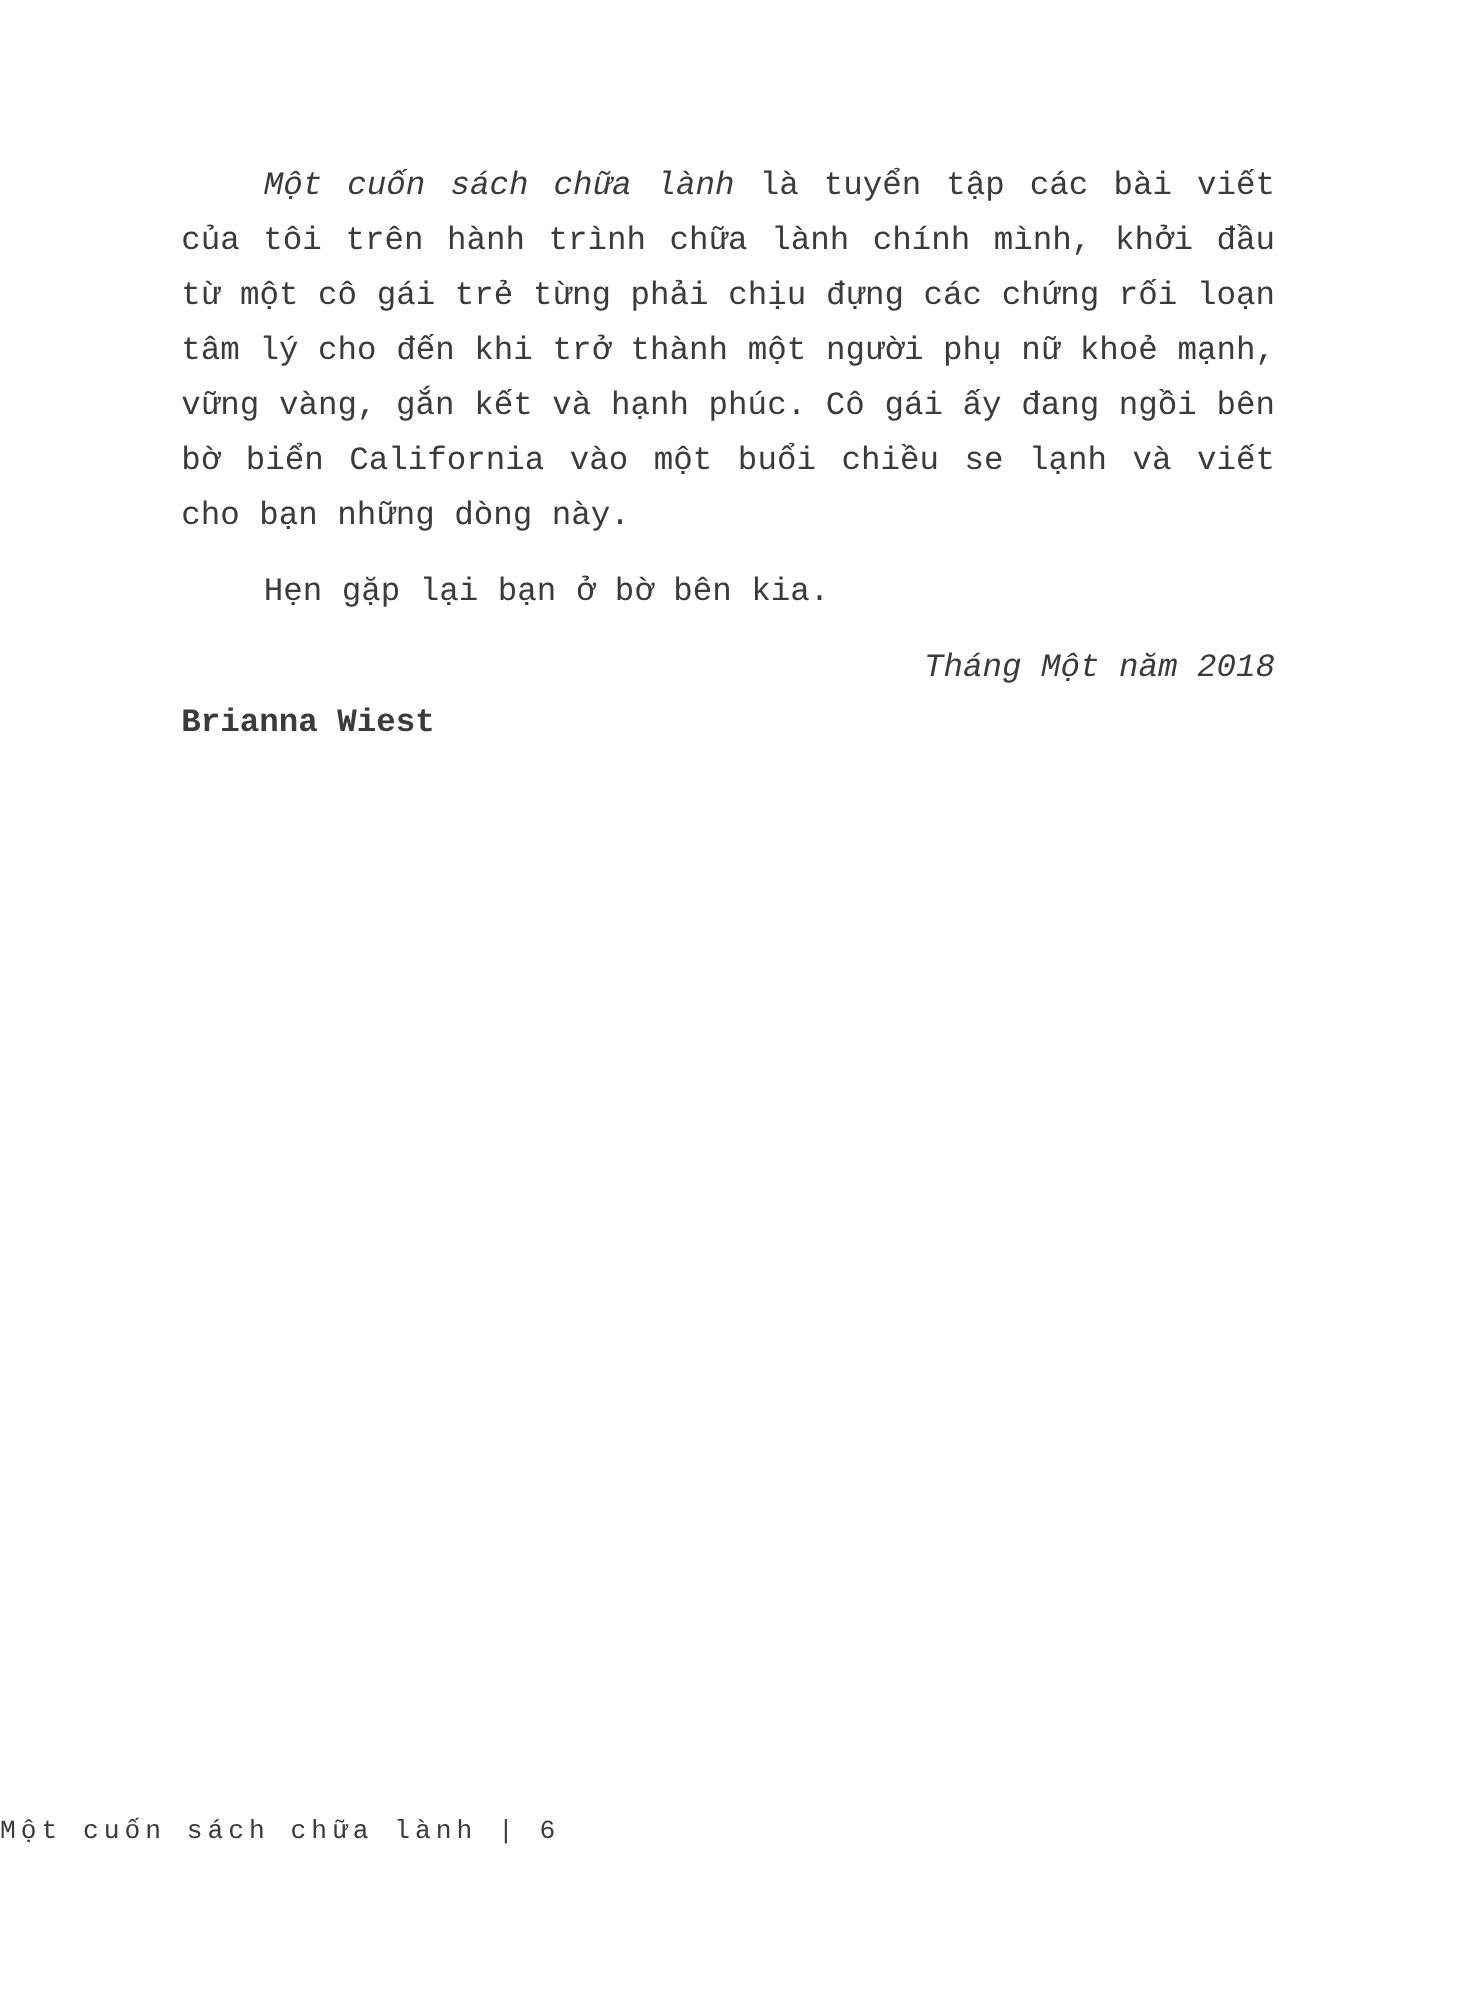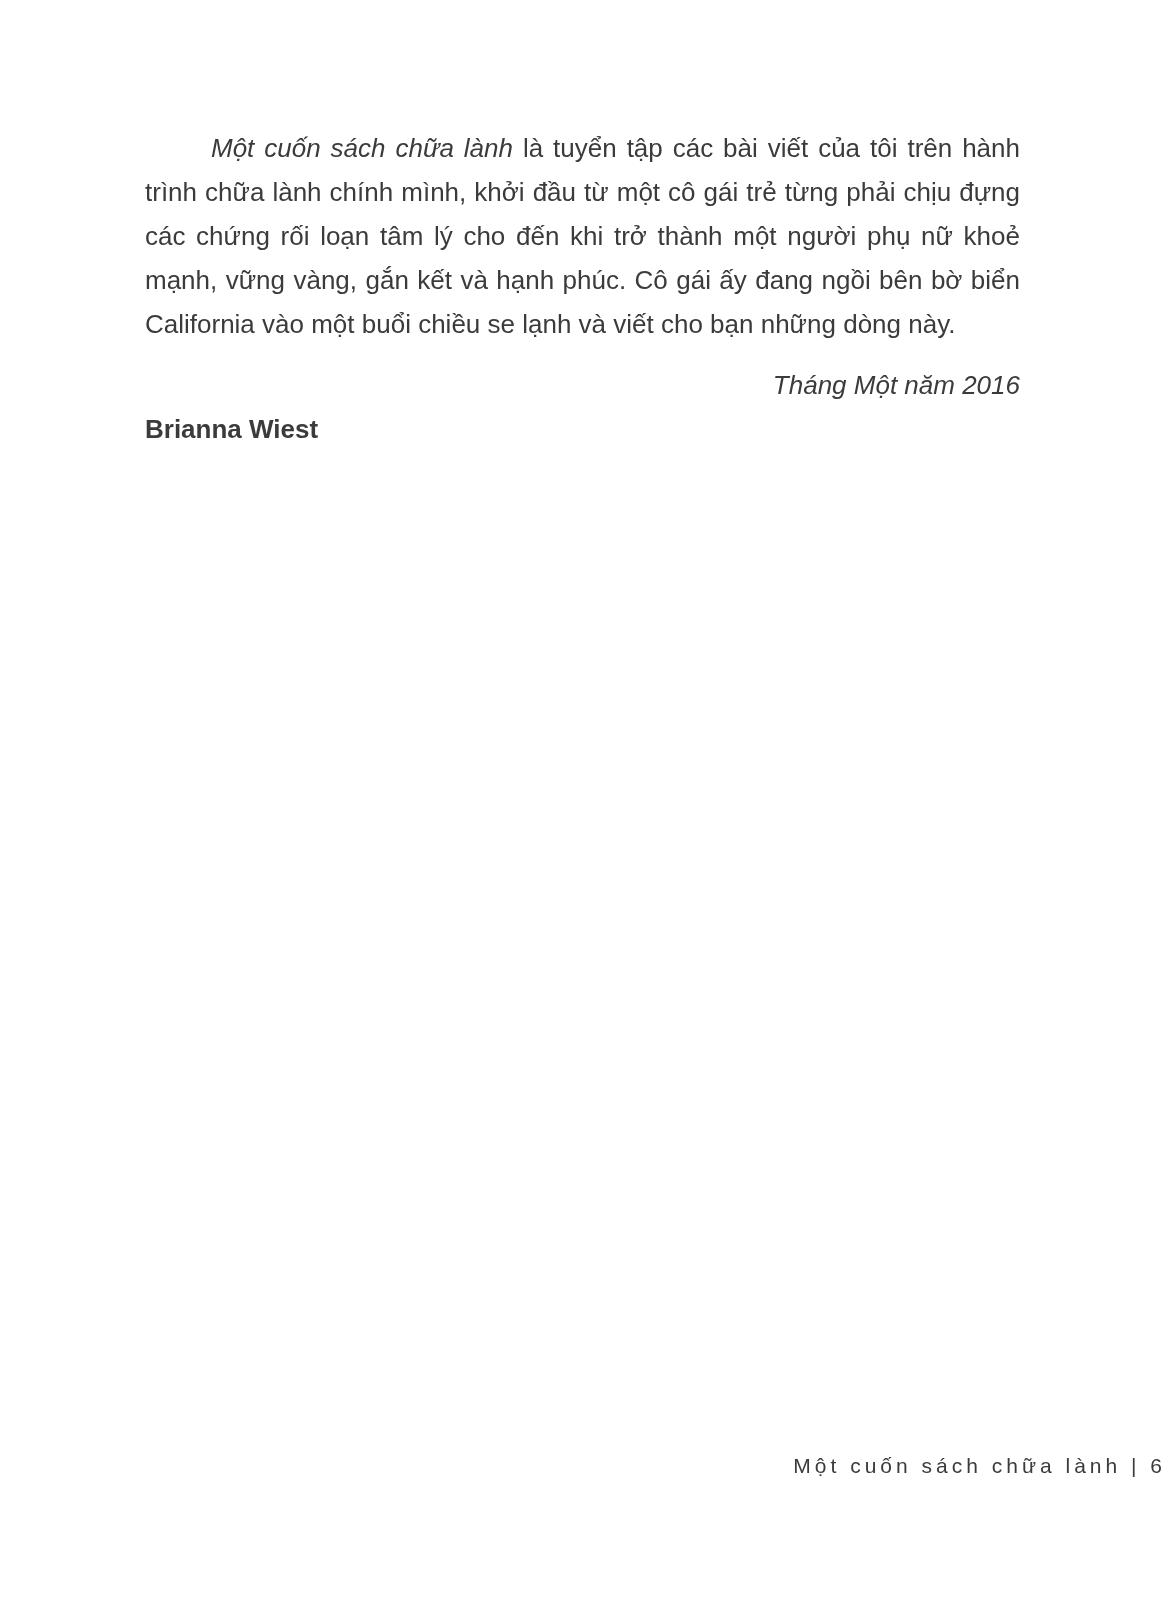--- a/index.html
+++ b/index.html
@@ -5,21 +5,21 @@
   html, body {
     margin: 0;
     padding: 0;
     background: #ffffff;
   }
   .page {
     position: relative;
     width: 1166px;
     height: 1607px;
     background: #ffffff;
-    font-family: Liberation Sans, sans-serif;
+    font-family: Liberation Mono, monospace;
     color: #3b3b3b;
     overflow: hidden;
     margin: 0 auto;
   }
   .content {
     position: absolute;
     left: 145px;
     right: 146px;
     top: 126px;
   }
@@ -48,30 +48,31 @@
     text-align: left;
     font-weight: 700;
     margin: 0;
     color: #3b3b3b;
   }
   .footer {
     position: absolute;
     left: 0;
     right: 0;
     bottom: 128px;
-    text-align: right;
+    text-align: left;
     font-size: 21px;
     line-height: 26px;
     letter-spacing: 4px;
     color: #3b3b3b;
   }
 </style>
 </head>
 <body>
 
 <div class="page">
   <div class="content">
     <p class="para"><span class="book-title-italic">Một cuốn sách chữa lành</span><span> là tuyển tập các bài viết của tôi trên hành trình chữa lành chính mình, khởi đầu từ một cô gái trẻ từng phải chịu đựng các chứng rối loạn tâm lý cho đến khi trở thành một người phụ nữ khoẻ mạnh, vững vàng, gắn kết và hạnh phúc. Cô gái ấy đang ngồi bên bờ biển California vào một buổi chiều se lạnh và viết cho bạn những dòng này.</span></p>
-    <p class="date-line">Tháng Một năm 2016</p>
+    <p class="para">Hẹn gặp lại bạn ở bờ bên kia.</p>
+    <p class="date-line">Tháng Một năm 2018</p>
     <p class="author-line">Brianna Wiest</p>
   </div>
   <div class="footer">Một cuốn sách chữa lành | 6</div>
 </div>
 
 </body></html>

